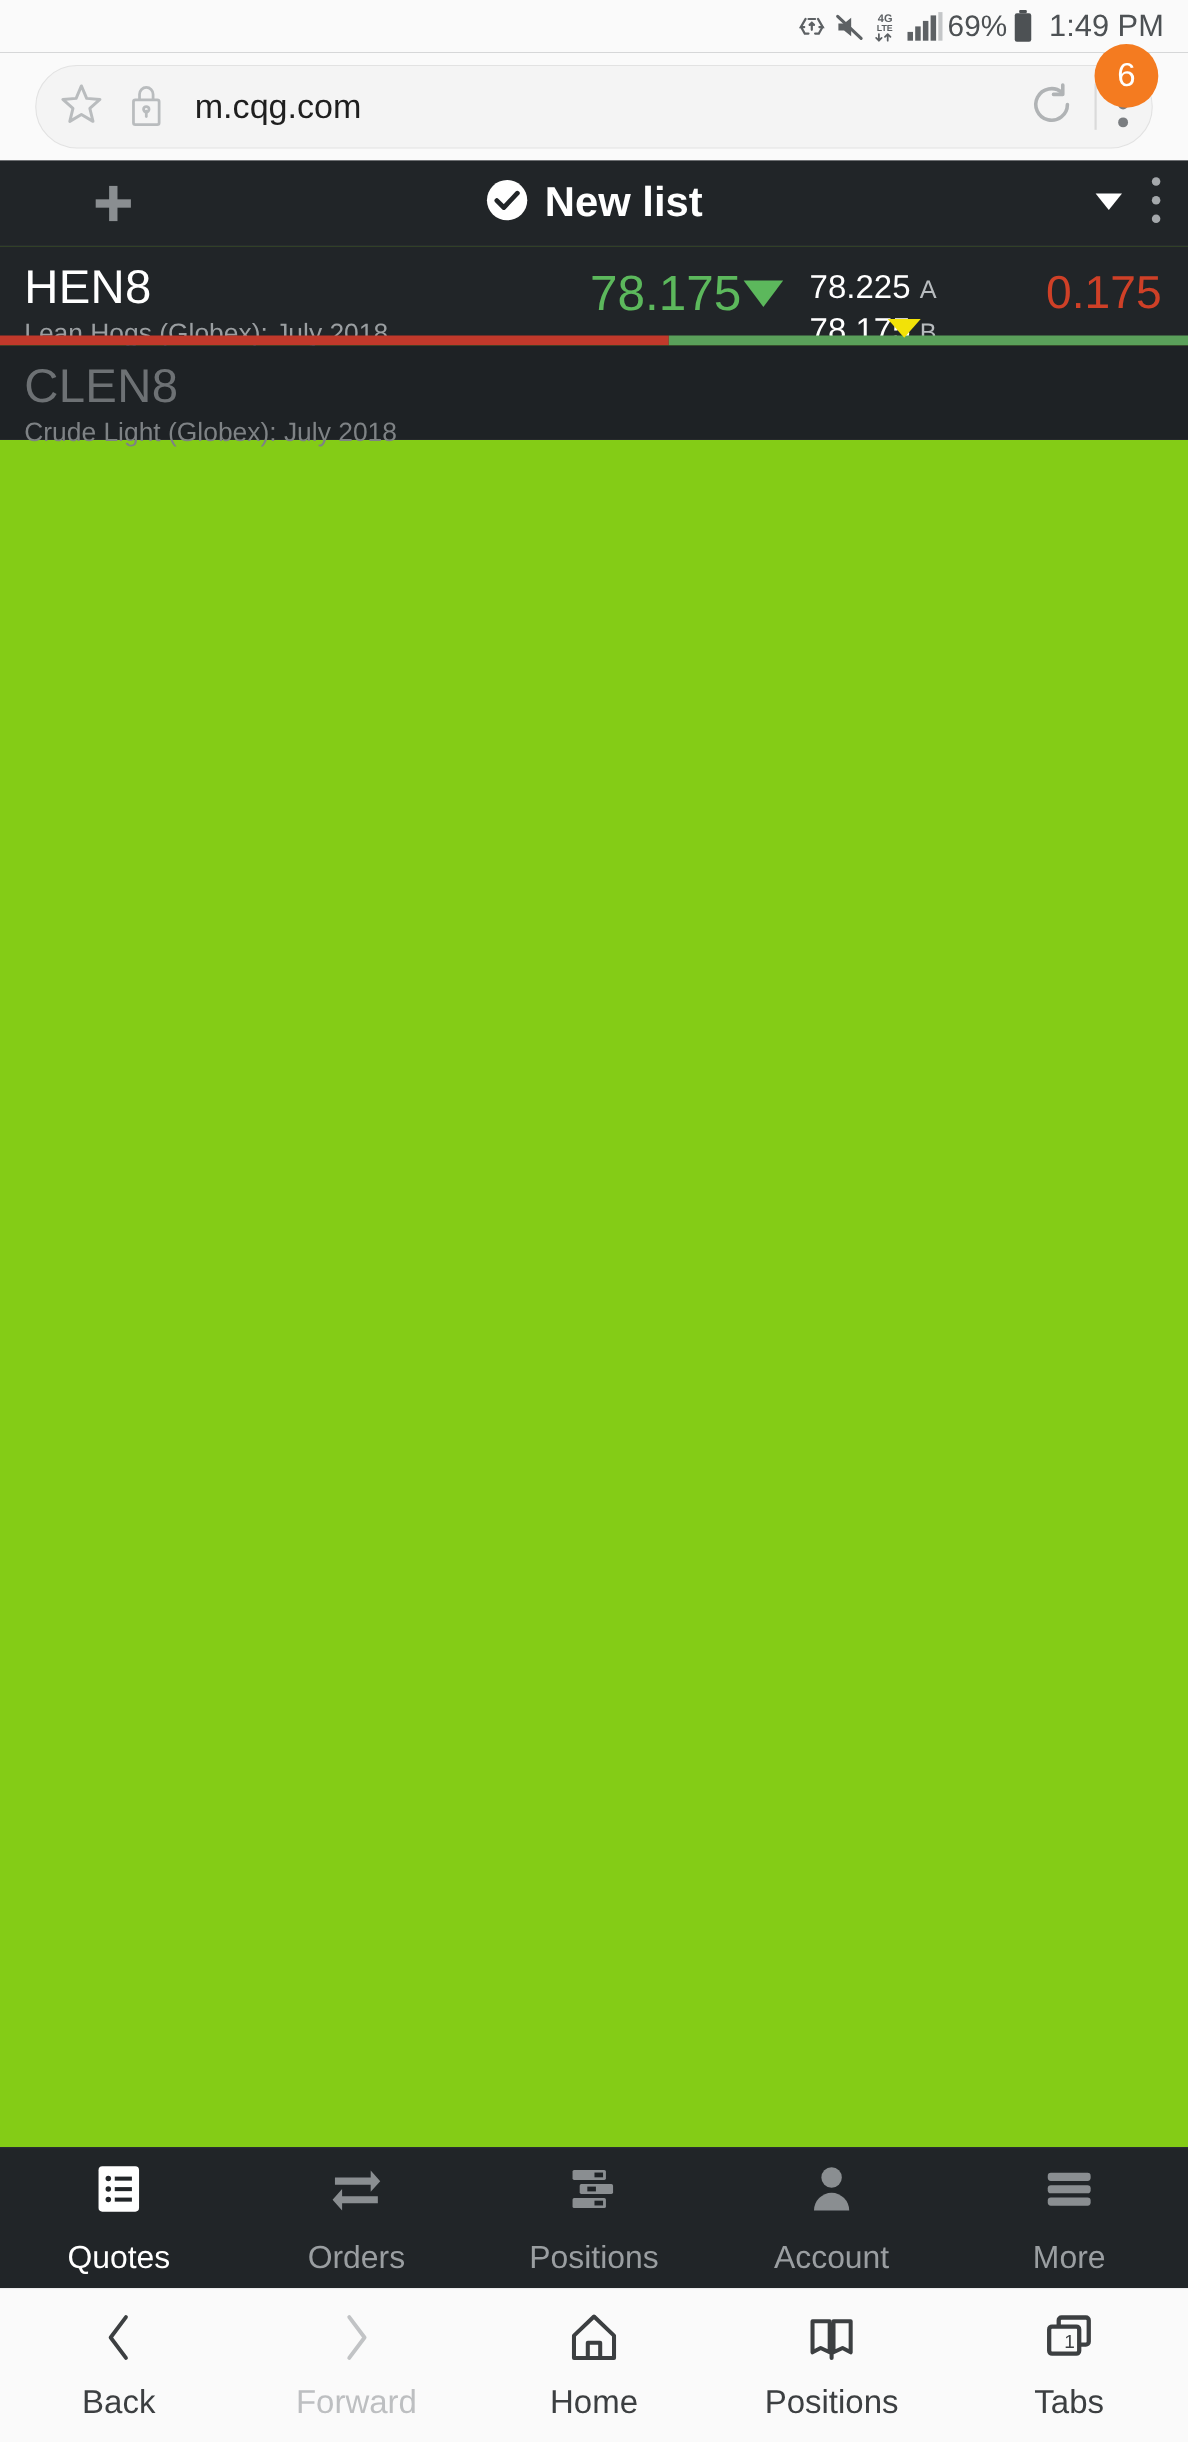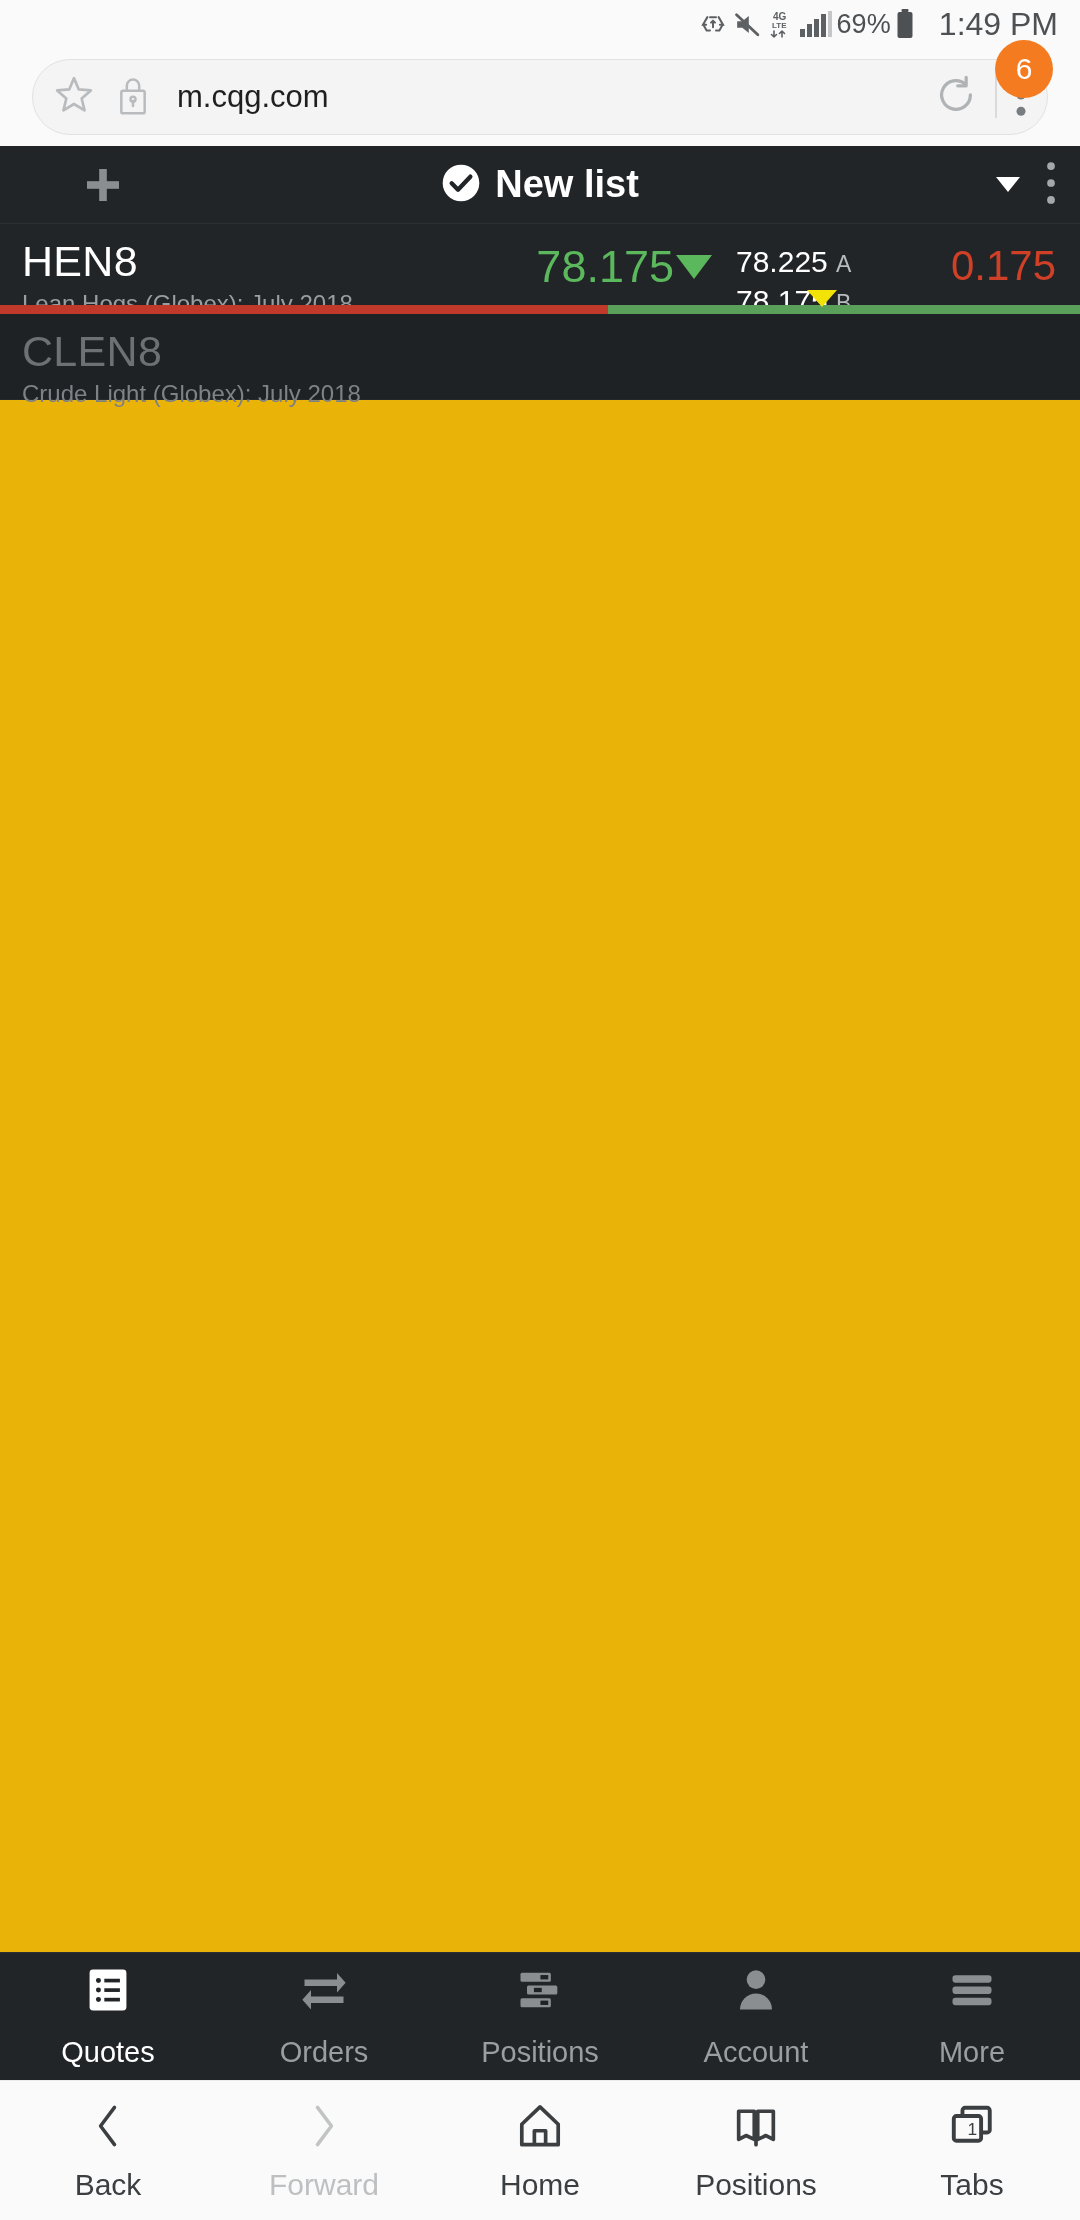--- a/index.html
+++ b/index.html
@@ -12,21 +12,21 @@
   #root{ width:1080px; height:2220px; position:relative; display:flex; flex-direction:column; }
 
   
   .statusbar{
     height:48px; background:#fafafa; flex:0 0 48px;
     display:flex; align-items:center; justify-content:flex-end;
     padding-right:22px; gap:4px; color:#5d6164;
   }
   .statusbar .sicon{ display:flex; align-items:center; }
   .sb-text{ font-size:27px; color:#4d5154; letter-spacing:.1px; }
-  .sb-time{ font-size:32px; color:#4d5154; margin-left:20px; }
+  .sb-time{ font-size:28px; color:#4d5154; margin-left:10px; }
 
   
   .urlbar-wrap{
     height:98px; background:#fafafa; flex:0 0 98px;
     display:flex; align-items:center; padding:0 32px;
     position:relative;
   }
   .urlbar{
     flex:1; height:76px; background:#f4f4f4;
     border:1px solid #e2e2e2; border-radius:38px;
@@ -55,21 +55,21 @@
   .hdr-plus{ width:110px; display:flex; align-items:center; justify-content:center; }
   .hdr-title{
     position:absolute; left:0; right:0; top:0; bottom:0;
     display:flex; align-items:center; justify-content:center; gap:14px;
     pointer-events:none;
   }
   .hdr-title-text{ color:#ffffff; font-size:38px; font-weight:bold; }
   .hdr-right{ margin-left:auto; display:flex; align-items:center; gap:18px; padding-right:22px; }
 
   
-  .quote-list{ flex:1; background:#eab308; overflow:hidden; }
+  .quote-list{ flex:1; background:#84cc16; overflow:hidden; }
   .quote-row{
     position:relative; height:90px; background:#212528;
     display:flex; align-items:flex-start; padding:16px 20px 0 22px;
   }
   .quote-row.dim{ background:#1e2225; height:86px; border-bottom:1px solid #26292c; }
   .q-left{ width:430px; }
   .q-sym{ font-size:43px; color:#ffffff; line-height:1.02; letter-spacing:.3px; }
   .quote-row.dim .q-sym{ color:#6d7174; }
   .q-desc{ font-size:24px; color:#9a9ea1; margin-top:6px; }
   .quote-row.dim .q-desc{ color:#7e8285; }

